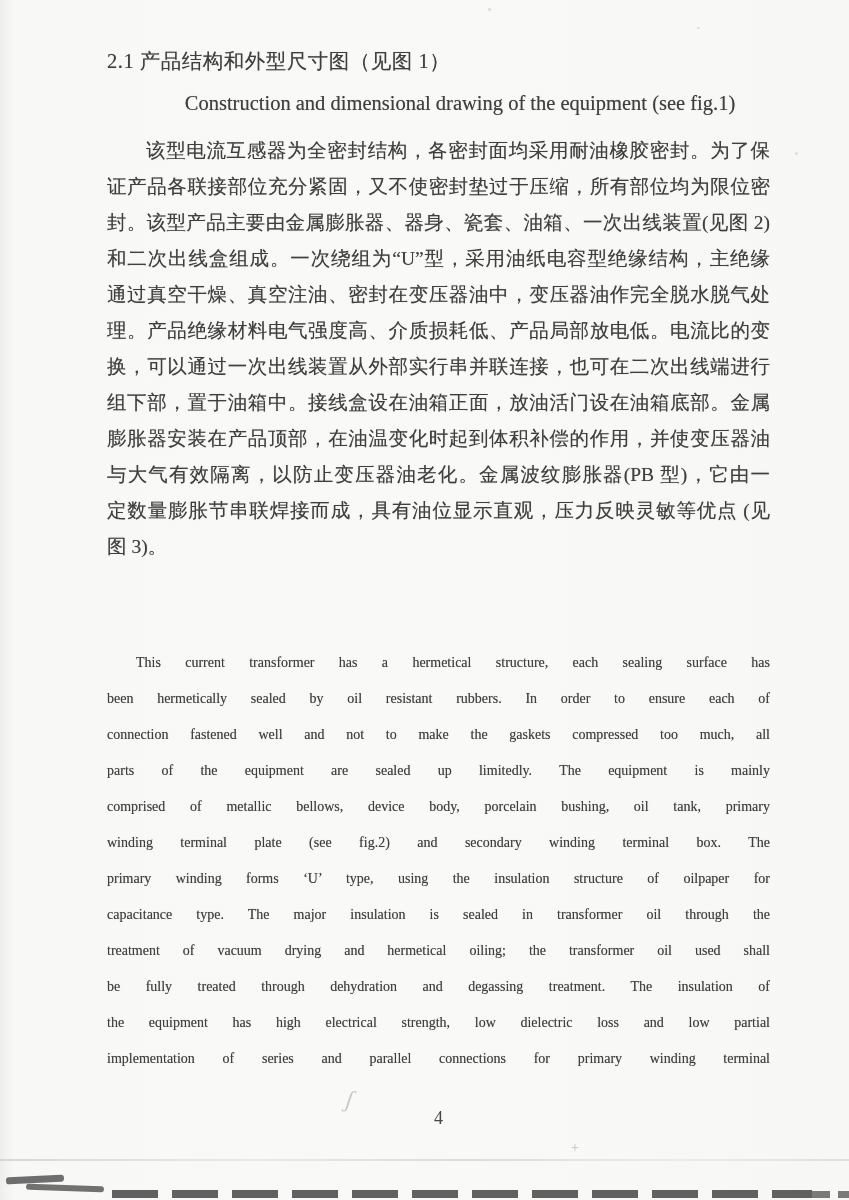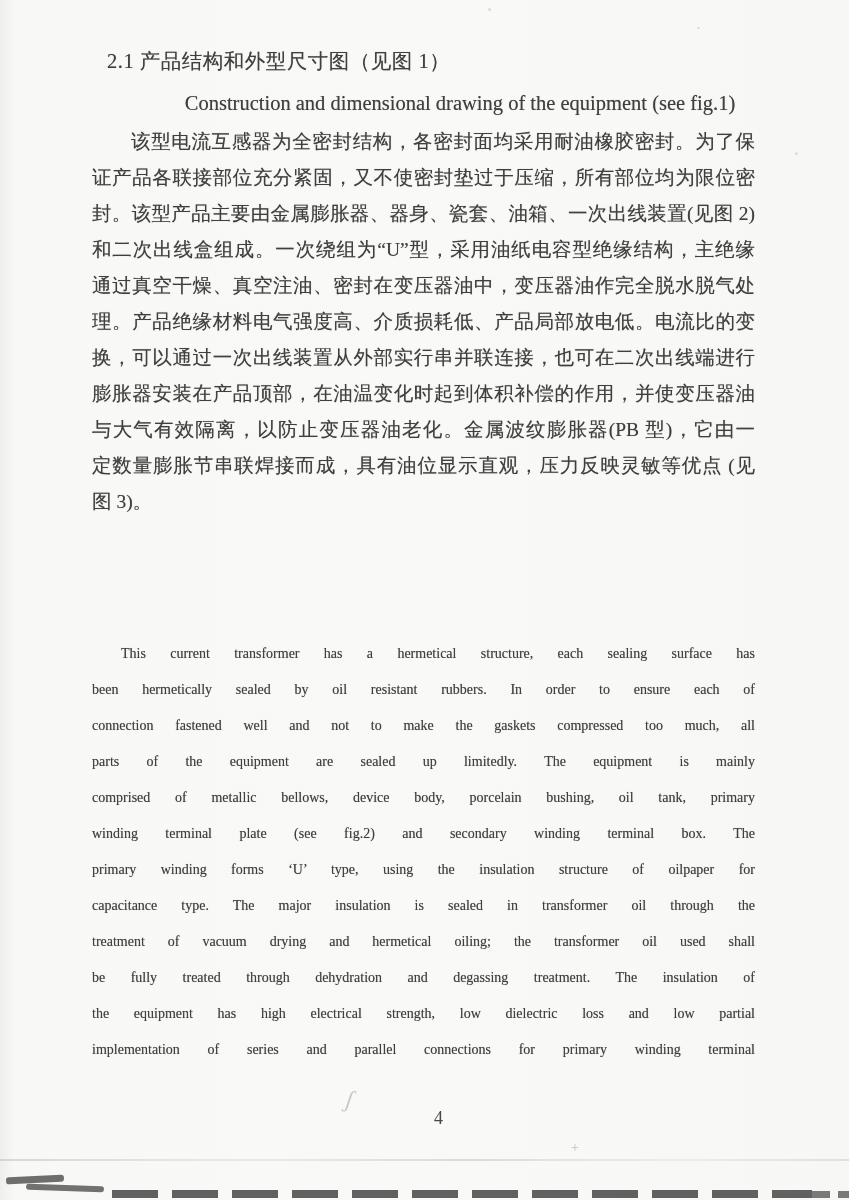--- a/index.html
+++ b/index.html
@@ -41,22 +41,23 @@
     top: 88px;
     left: 140px;
     width: 640px;
     font-size: 20.5px;
     line-height: 30px;
     white-space: nowrap;
     text-align: center;
   }
   .para {
     position: absolute;
-    left: 92px;
+    left: 107px;
     width: 663px;
+    margin-top: 9px;
   }
   .para-zh { top: 124px; }
   .para-en { top: 636px; }
   .text-line {
     height: 36px;
     line-height: 36px;
     overflow: hidden;
     text-align: justify;
     text-align-last: justify;
   }
@@ -171,20 +172,21 @@
   <div class="heading-en ink">Construction and dimensional drawing of the equipment (see fig.1)</div>
 
   <div class="para para-zh ink">
       <div class="text-line">该型电流互感器为全密封结构，各密封面均采用耐油橡胶密封。为了保</div>
       <div class="text-line">证产品各联接部位充分紧固，又不使密封垫过于压缩，所有部位均为限位密</div>
       <div class="text-line">封。该型产品主要由金属膨胀器、器身、瓷套、油箱、一次出线装置(见图 2)</div>
       <div class="text-line">和二次出线盒组成。一次绕组为“U”型，采用油纸电容型绝缘结构，主绝缘</div>
       <div class="text-line">通过真空干燥、真空注油、密封在变压器油中，变压器油作完全脱水脱气处</div>
       <div class="text-line">理。产品绝缘材料电气强度高、介质损耗低、产品局部放电低。电流比的变</div>
       <div class="text-line">换，可以通过一次出线装置从外部实行串并联连接，也可在二次出线端进行</div>
+      <div class="text-line">组下部，置于油箱中。接线盒设在油箱正面，放油活门设在油箱底部。金属</div>
       <div class="text-line">膨胀器安装在产品顶部，在油温变化时起到体积补偿的作用，并使变压器油</div>
       <div class="text-line">与大气有效隔离，以防止变压器油老化。金属波纹膨胀器(PB 型)，它由一</div>
       <div class="text-line">定数量膨胀节串联焊接而成，具有油位显示直观，压力反映灵敏等优点 (见</div>
       <div class="text-line end">图 3)。</div>
     </div>
 
   <div class="para para-en ink">
       <div class="text-line">This current transformer has a hermetical structure, each sealing surface has</div>
       <div class="text-line">been hermetically sealed by oil resistant rubbers. In order to ensure each of</div>
       <div class="text-line">connection fastened well and not to make the gaskets compressed too much, all</div>

